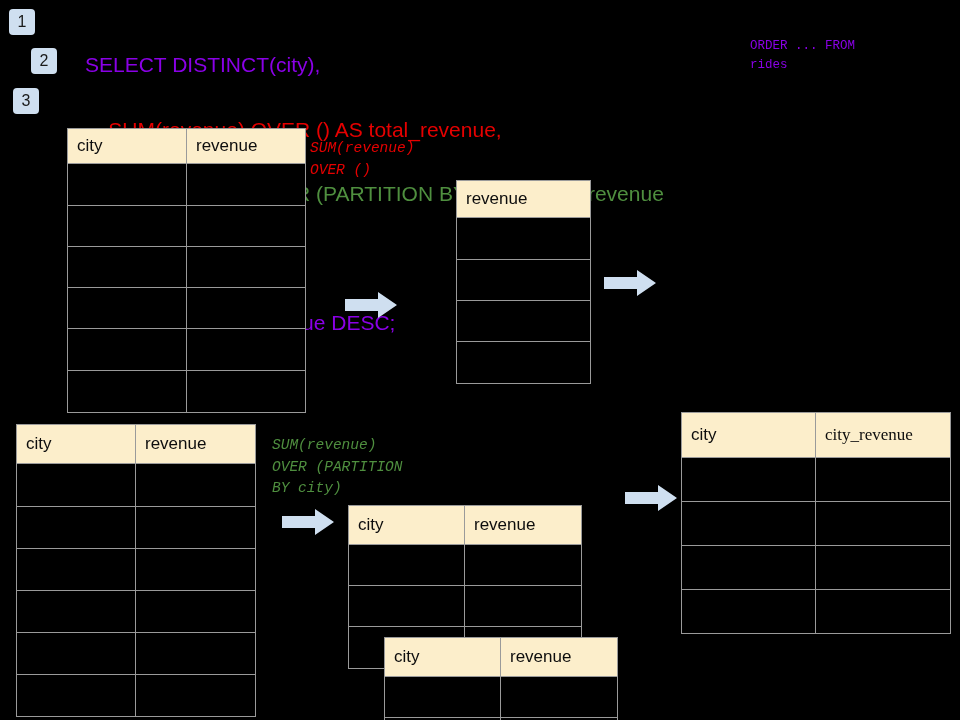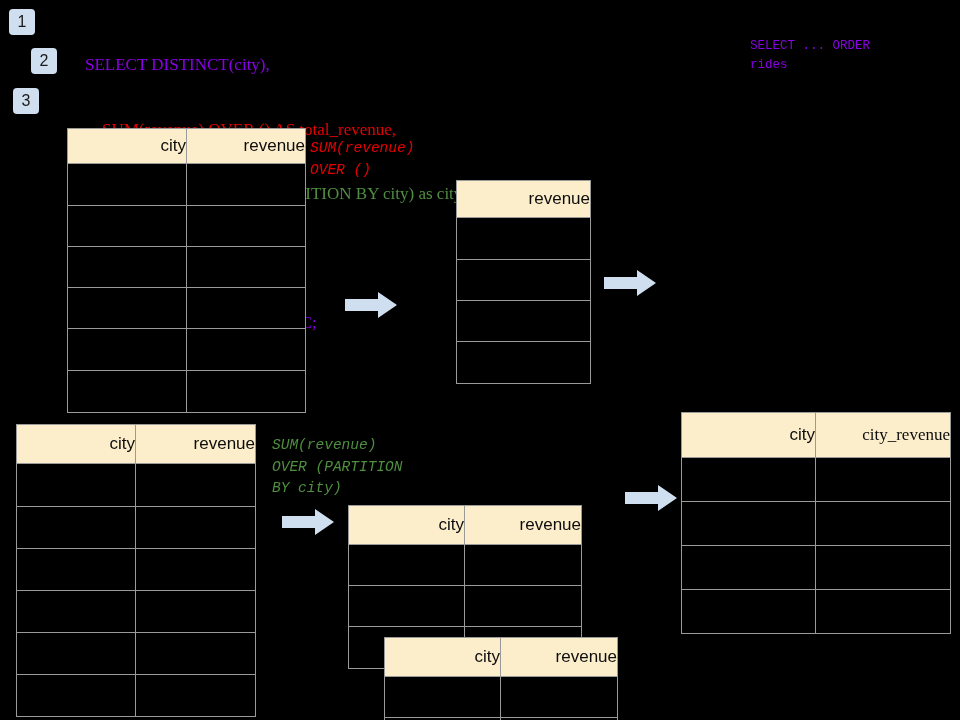--- a/index.html
+++ b/index.html
@@ -27,22 +27,22 @@
     color: #1a1a1a;
     font-family: "Liberation Sans", sans-serif;
     font-size: 16px;
     line-height: 26px;
     text-align: center;
   }
 
   
   .sql-block {
     position: absolute;
-    font-family: Liberation Serif, serif;
-    font-size: 17px;
+    font-family: Liberation Sans, sans-serif;
+    font-size: 21px;
     line-height: 21.5px;
     white-space: pre;
     letter-spacing: 0px;
   }
   .sql-line { white-space: pre; }
   .c-purple { color: #8a00e6; }
   .c-red    { color: #e60000; }
   .c-green  { color: #4f8f3f; }
 
   
@@ -74,21 +74,20 @@
     padding: 0;
     background: #000000;
   }
   .tbl td.hd {
     background: #fceecb;
     color: #0d0d0d;
     font-family: "Liberation Sans", sans-serif;
     font-size: 17px;
     padding: 0 0 0 9px;
     vertical-align: middle;
-    text-align: right;
   }
 
   
   .arrow {
     position: absolute;
     width: 52px;
     height: 30px;
   }
 </style>
 </head>
@@ -101,21 +100,21 @@
   <div class="step-badge" style="left:13px; top:88px;"><span>3</span></div>
 
   <div class="sql-block" style="left:85px; top:11px;">
     <div class="sql-line c-purple">SELECT DISTINCT(city),</div>
     <div class="sql-line c-red">    SUM(revenue) OVER () AS total_revenue,</div>
     <div class="sql-line c-green">    SUM(revenue) OVER (PARTITION BY city) as city_revenue</div>
     <div class="sql-line c-purple">  FROM rides</div>
     <div class="sql-line c-purple">  ORDER by city_revenue DESC;</div>
   </div>
 
-  <div class="annot-small c-purple" style="left:750px; top:37px;">SELECT ... ORDER
+  <div class="annot-small c-purple" style="left:750px; top:37px;">ORDER ... FROM
 rides</div>
 
   <div class="annot c-red" style="left:310px; top:138px;">SUM(revenue)
 OVER ()</div>
 
   <div class="annot c-green" style="left:272px; top:435px;">SUM(revenue)
 OVER (PARTITION
 BY city)</div>
 
   <table class="tbl" style="left:67px; top:128px; width:238px;">

